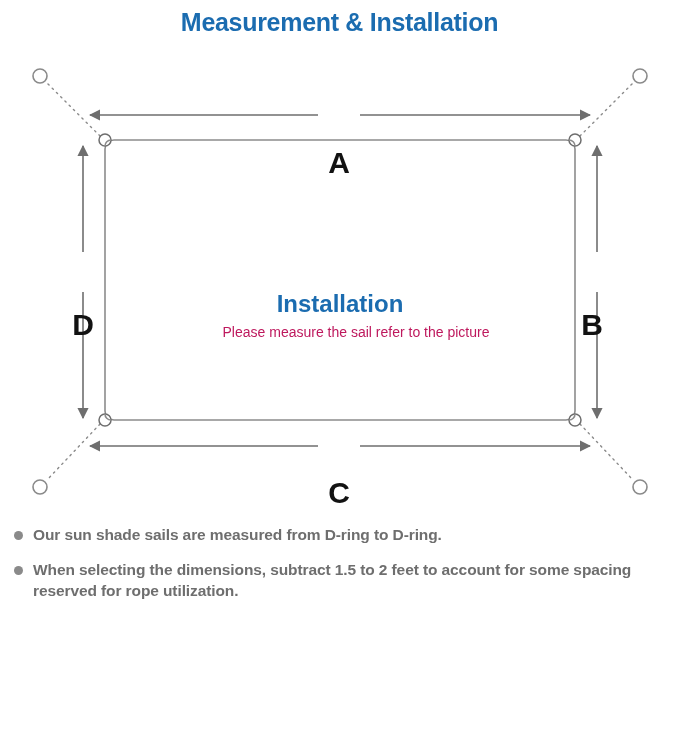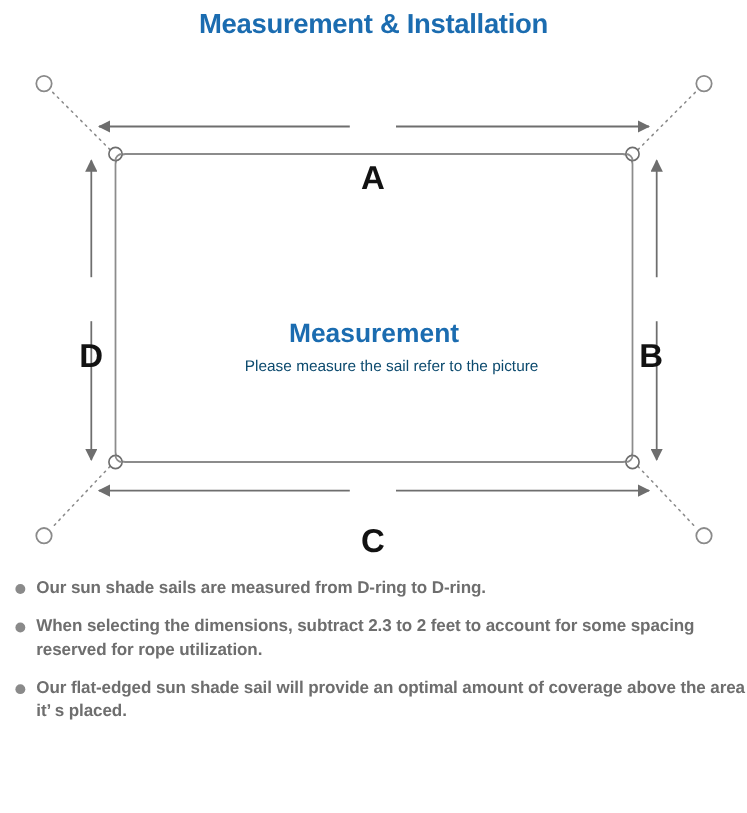--- a/index.html
+++ b/index.html
@@ -66,21 +66,21 @@
     font-size: 24px;
     font-weight: bold;
     color: #1b6cb0;
     line-height: 28px;
     white-space: nowrap;
   }
   #caption .cap-sub {
     font-family: "Liberation Sans", sans-serif;
     font-size: 14px;
     font-weight: normal;
-    color: #0c4a6e;
+    color: #be185d;
     line-height: 20px;
     margin-top: 4px;
     white-space: nowrap;
     padding-left: 32px;
   }
 
   
   .dim-letter {
     position: absolute;
     font-family: "Liberation Sans", sans-serif;
@@ -183,33 +183,29 @@
       <line x1="597" y1="240" x2="597" y2="366" stroke="#6e6e6e" stroke-width="1.6" marker-end="url(#arrowR)"></line>
 
     </svg>
 
     <div class="dim-letter" id="letter-a">A</div>
     <div class="dim-letter" id="letter-b">B</div>
     <div class="dim-letter" id="letter-c">C</div>
     <div class="dim-letter" id="letter-d">D</div>
 
     <div id="caption">
-      <div class="cap-title">Measurement</div>
+      <div class="cap-title">Installation</div>
       <div class="cap-sub">Please measure the sail refer to the picture</div>
     </div>
   </div>
 
   <div id="bullets">
     <div class="bullet-row">
       <span class="bullet-dot"></span>
       <span class="bullet-text">Our sun shade sails are measured from D-ring to D-ring.</span>
     </div>
     <div class="bullet-row">
       <span class="bullet-dot"></span>
-      <span class="bullet-text">When selecting the dimensions, subtract 2.3 to 2 feet to account for some spacing reserved for rope utilization.</span>
-    </div>
-    <div class="bullet-row">
-      <span class="bullet-dot"></span>
-      <span class="bullet-text">Our flat-edged sun shade sail will provide an optimal amount of coverage above the area it’ s placed.</span>
+      <span class="bullet-text">When selecting the dimensions, subtract 1.5 to 2 feet to account for some spacing reserved for rope utilization.</span>
     </div>
   </div>
 
 </div>
 
 </body></html>

